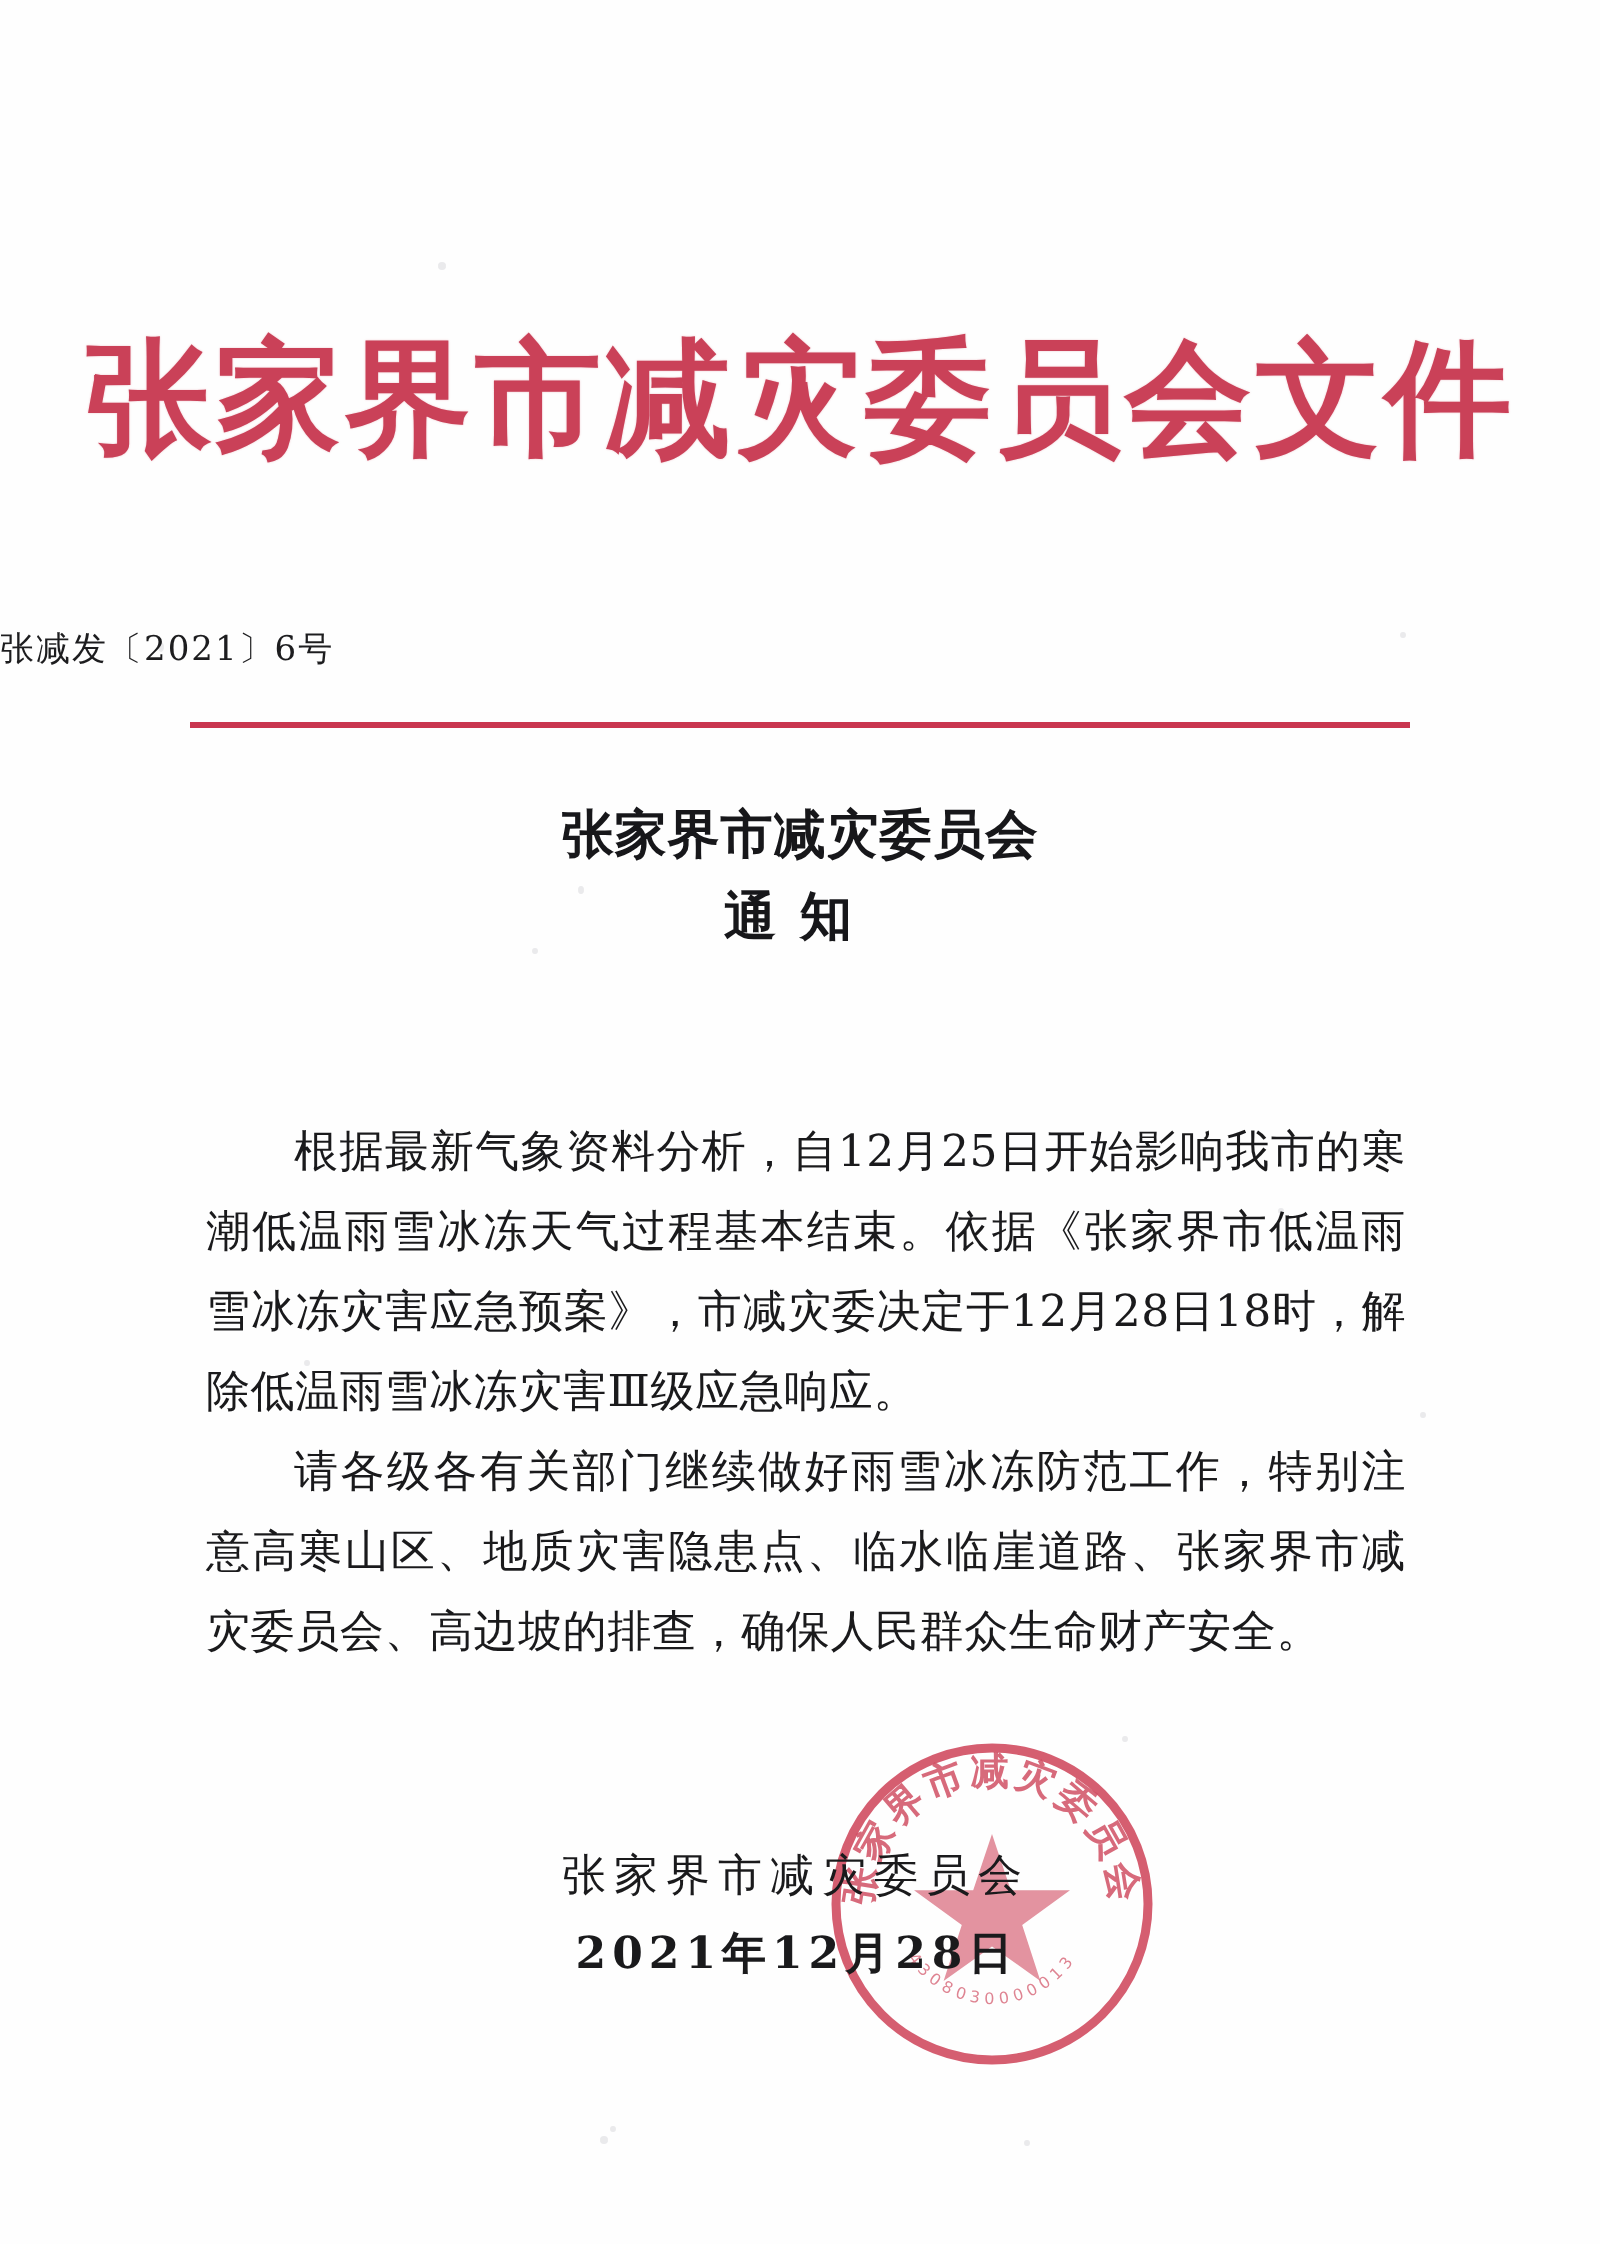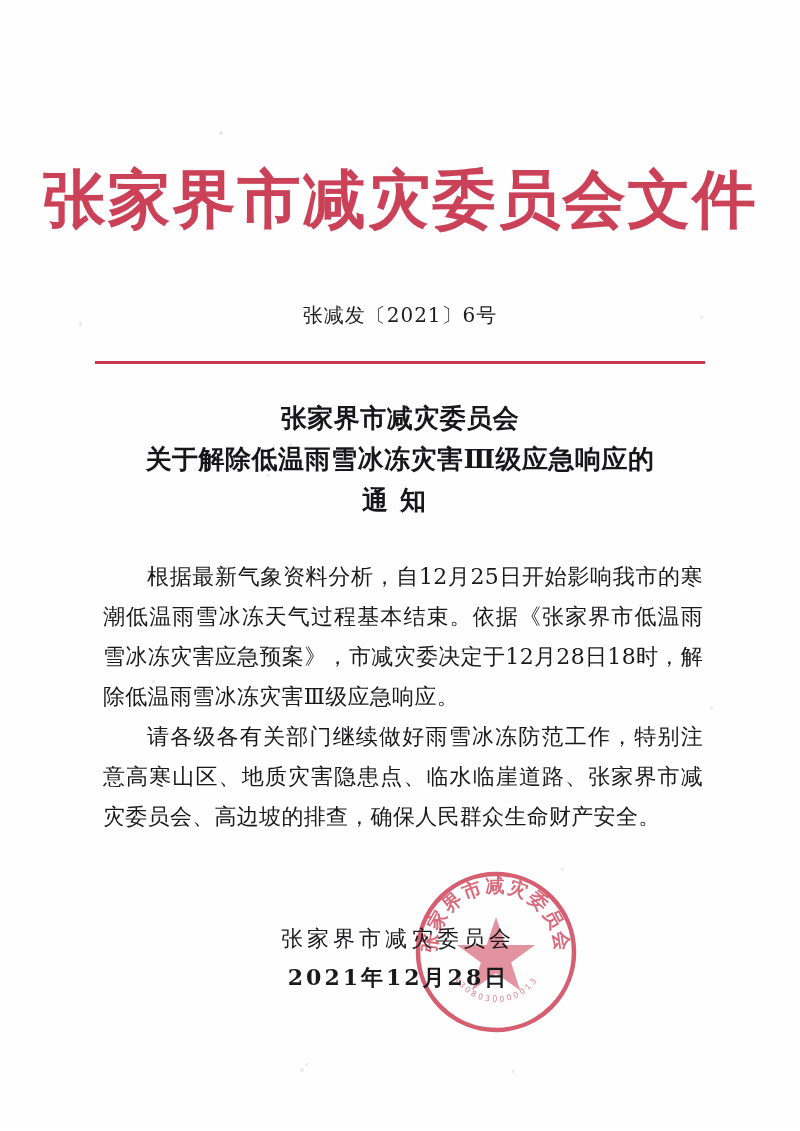--- a/index.html
+++ b/index.html
@@ -39,25 +39,25 @@
     font-weight: 700;
     letter-spacing: 2px;
     white-space: nowrap;
     font-family: "DejaVu Serif", "Liberation Serif", serif;
     text-shadow: 0 0 1px rgba(202,65,88,0.35);
   }
 
   
   #doc-number {
     position: absolute;
-    top: 302px;
-    left: 0;
-    width: 800px;
-    text-align: center;
-    font-size: 20px;
+    top: 313px;
+    left: 0;
+    width: 800px;
+    text-align: left;
+    font-size: 17px;
     color: #1d1d1f;
     letter-spacing: 1px;
     white-space: nowrap;
   }
 
   
   #red-rule {
     position: absolute;
     top: 361px;
     left: 95px;
@@ -161,21 +161,20 @@
   <div class="speckle" style="left:561px;top:868px;width:3px;height:3px;"></div>
 
   <div id="masthead">张家界市减灾委员会文件</div>
 
   <div id="doc-number">张减发〔2021〕6号</div>
 
   <div id="red-rule"></div>
 
   <div id="title-block">
     <span class="tline">张家界市减灾委员会</span>
-    <span class="tline">关于解除低温雨雪冰冻灾害Ⅲ级应急响应的</span>
     <span class="tline spaced">通知</span>
   </div>
 
   <div id="body-text">
     <p class="para">根据最新气象资料分析，自12月25日开始影响我市的寒潮低温雨雪冰冻天气过程基本结束。依据《张家界市低温雨雪冰冻灾害应急预案》，市减灾委决定于12月28日18时，解除低温雨雪冰冻灾害Ⅲ级应急响应。</p>
     <p class="para">请各级各有关部门继续做好雨雪冰冻防范工作，特别注意高寒山区、地质灾害隐患点、临水临崖道路、张家界市减灾委员会、高边坡的排查，确保人民群众生命财产安全。</p>
   </div>
 
   <div id="seal">
     <svg viewBox="0 0 166 166" xmlns="http://www.w3.org/2000/svg">

